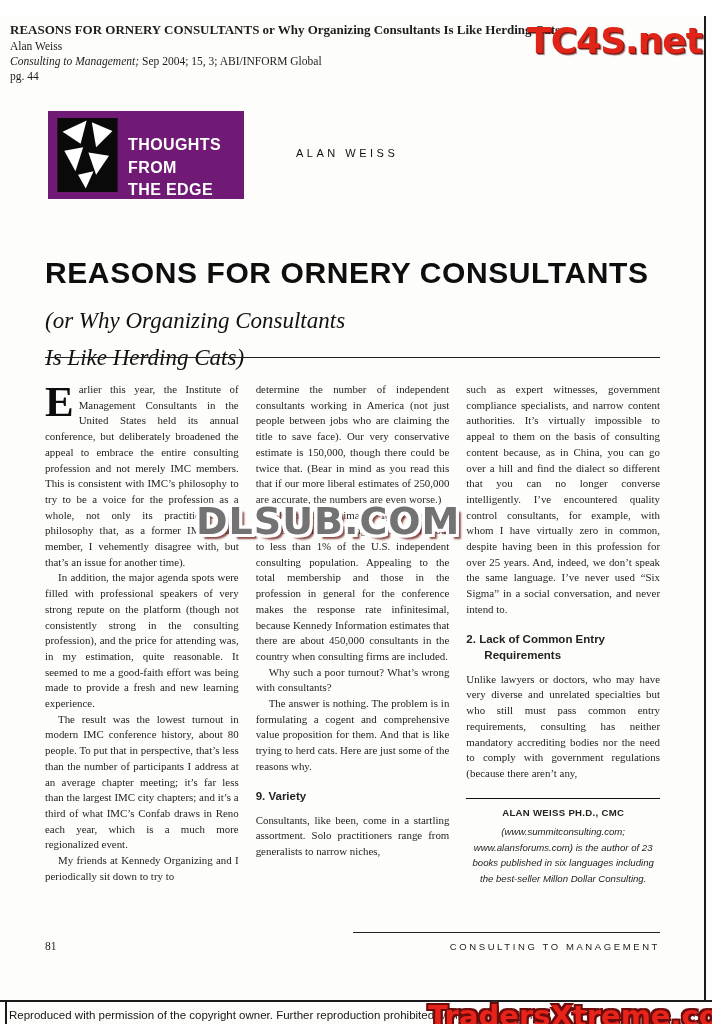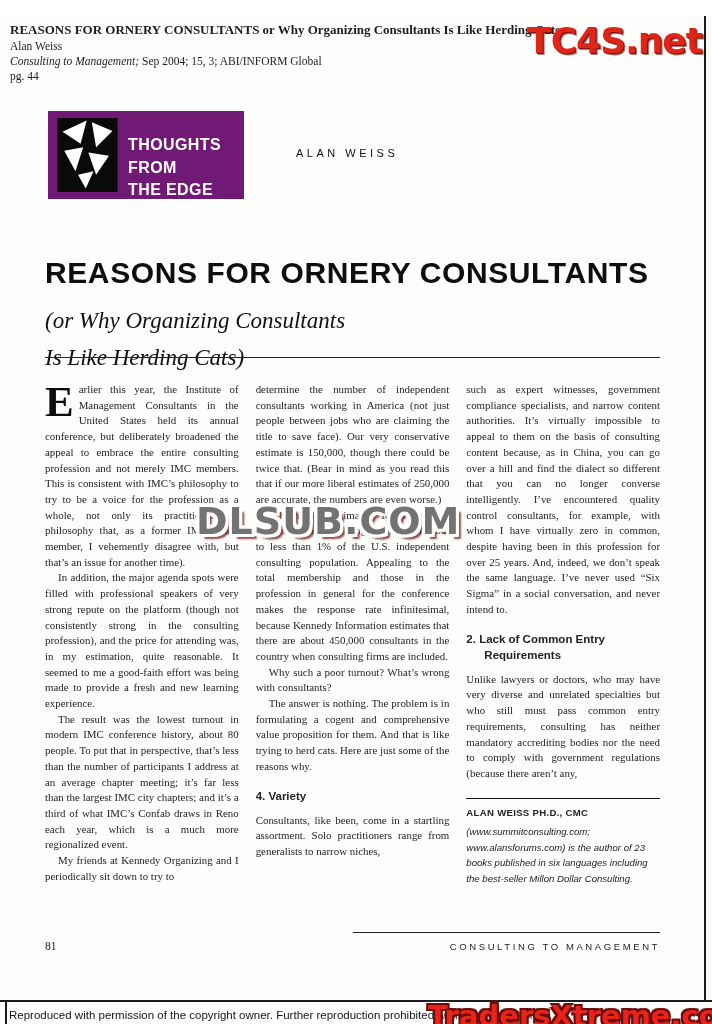--- a/index.html
+++ b/index.html
@@ -56,21 +56,21 @@
   .columns { position:absolute; top:366px; left:45px; width:615px; display:flex; gap:17px; }
   .col { flex:1; font-size:10.9px; line-height:1.44; text-align:justify; color:#232323; }
   .col p { margin:0; }
   .col p.ind { text-indent:13px; }
   .dropcap { float:left; font-size:43px; line-height:.8; padding:3px 5px 0 0; font-weight:bold; color:#0c0c0c; }
   .sec-head { font-family:"Liberation Sans", sans-serif; font-weight:bold; font-size:11.5px;
     margin:13px 0 9px 0; text-align:left; padding-left:18px; text-indent:-18px; line-height:1.4; }
 
   
   .bio { margin-top:16px; border-top:1.3px solid #111; padding-top:7px;
-    font-family:"Liberation Sans", sans-serif; text-align:left; }
+    font-family:"Liberation Sans", sans-serif; text-align:center; }
   .bio-name { font-weight:bold; font-size:9.6px; letter-spacing:.3px; margin-bottom:5px; }
   .bio-text { font-style:italic; font-size:9.6px; line-height:1.6; color:#222; }
 
   
   .footer { position:absolute; top:916px; left:45px; width:615px; display:flex;
     justify-content:space-between; align-items:flex-end; }
   .page-num { font-size:11.5px; }
   .journal-name { width:50%; border-top:1.2px solid #222; padding-top:8px; text-align:right;
     font-family:"Liberation Sans", sans-serif; font-size:9.5px; letter-spacing:2.6px; }
 
@@ -135,21 +135,21 @@
       <p class="ind">In addition, the major agenda spots were filled with professional speakers of very strong repute on the platform (though not consistently strong in the consulting profession), and the price for attending was, in my estimation, quite reasonable. It seemed to me a good-faith effort was being made to provide a fresh and new learning experience.</p>
       <p class="ind">The result was the lowest turnout in modern IMC conference history, about 80 people. To put that in perspective, that’s less than the number of participants I address at an average chapter meeting; it’s far less than the largest IMC city chapters; and it’s a third of what IMC’s Confab draws in Reno each year, which is a much more regionalized event.</p>
       <p class="ind">My friends at Kennedy Organizing and I periodically sit down to try to</p>
     </div>
 
     <div class="col">
       <p>determine the number of independent consultants working in America (not just people between jobs who are claiming the title to save face). Our very conservative estimate is 150,000, though there could be twice that. (Bear in mind as you read this that if our more liberal estimates of 250,000 are accurate, the numbers are even worse.)</p>
       <p class="ind">IMC has approximately 1,400 members (and is steadily declining), which works out to less than 1% of the U.S. independent consulting population. Appealing to the total membership and those in the profession in general for the conference makes the response rate infinitesimal, because Kennedy Information estimates that there are about 450,000 consultants in the country when consulting firms are included.</p>
       <p class="ind">Why such a poor turnout? What’s wrong with consultants?</p>
       <p class="ind">The answer is nothing. The problem is in formulating a cogent and comprehensive value proposition for them. And that is like trying to herd cats. Here are just some of the reasons why.</p>
-      <div class="sec-head">4.  Variety</div>
+      <div class="sec-head">9.  Variety</div>
       <p>Consultants, like been, come in a startling assortment. Solo practitioners range from generalists to narrow niches,</p>
     </div>
 
     <div class="col">
       <p>such as expert witnesses, government compliance specialists, and narrow content authorities. It’s virtually impossible to appeal to them on the basis of consulting content because, as in China, you can go over a hill and find the dialect so different that you can no longer converse intelligently. I’ve encountered quality control consultants, for example, with whom I have virtually zero in common, despite having been in this profession for over 25 years. And, indeed, we don’t speak the same language. I’ve never used “Six Sigma” in a social conversation, and never intend to.</p>
       <div class="sec-head">2.  Lack of Common Entry Requirements</div>
       <p>Unlike lawyers or doctors, who may have very diverse and unrelated specialties but who still must pass common entry requirements, consulting has neither mandatory accrediting bodies nor the need to comply with government regulations (because there aren’t any,</p>
 
       <div class="bio">
         <div class="bio-name">ALAN WEISS PH.D., CMC</div>

